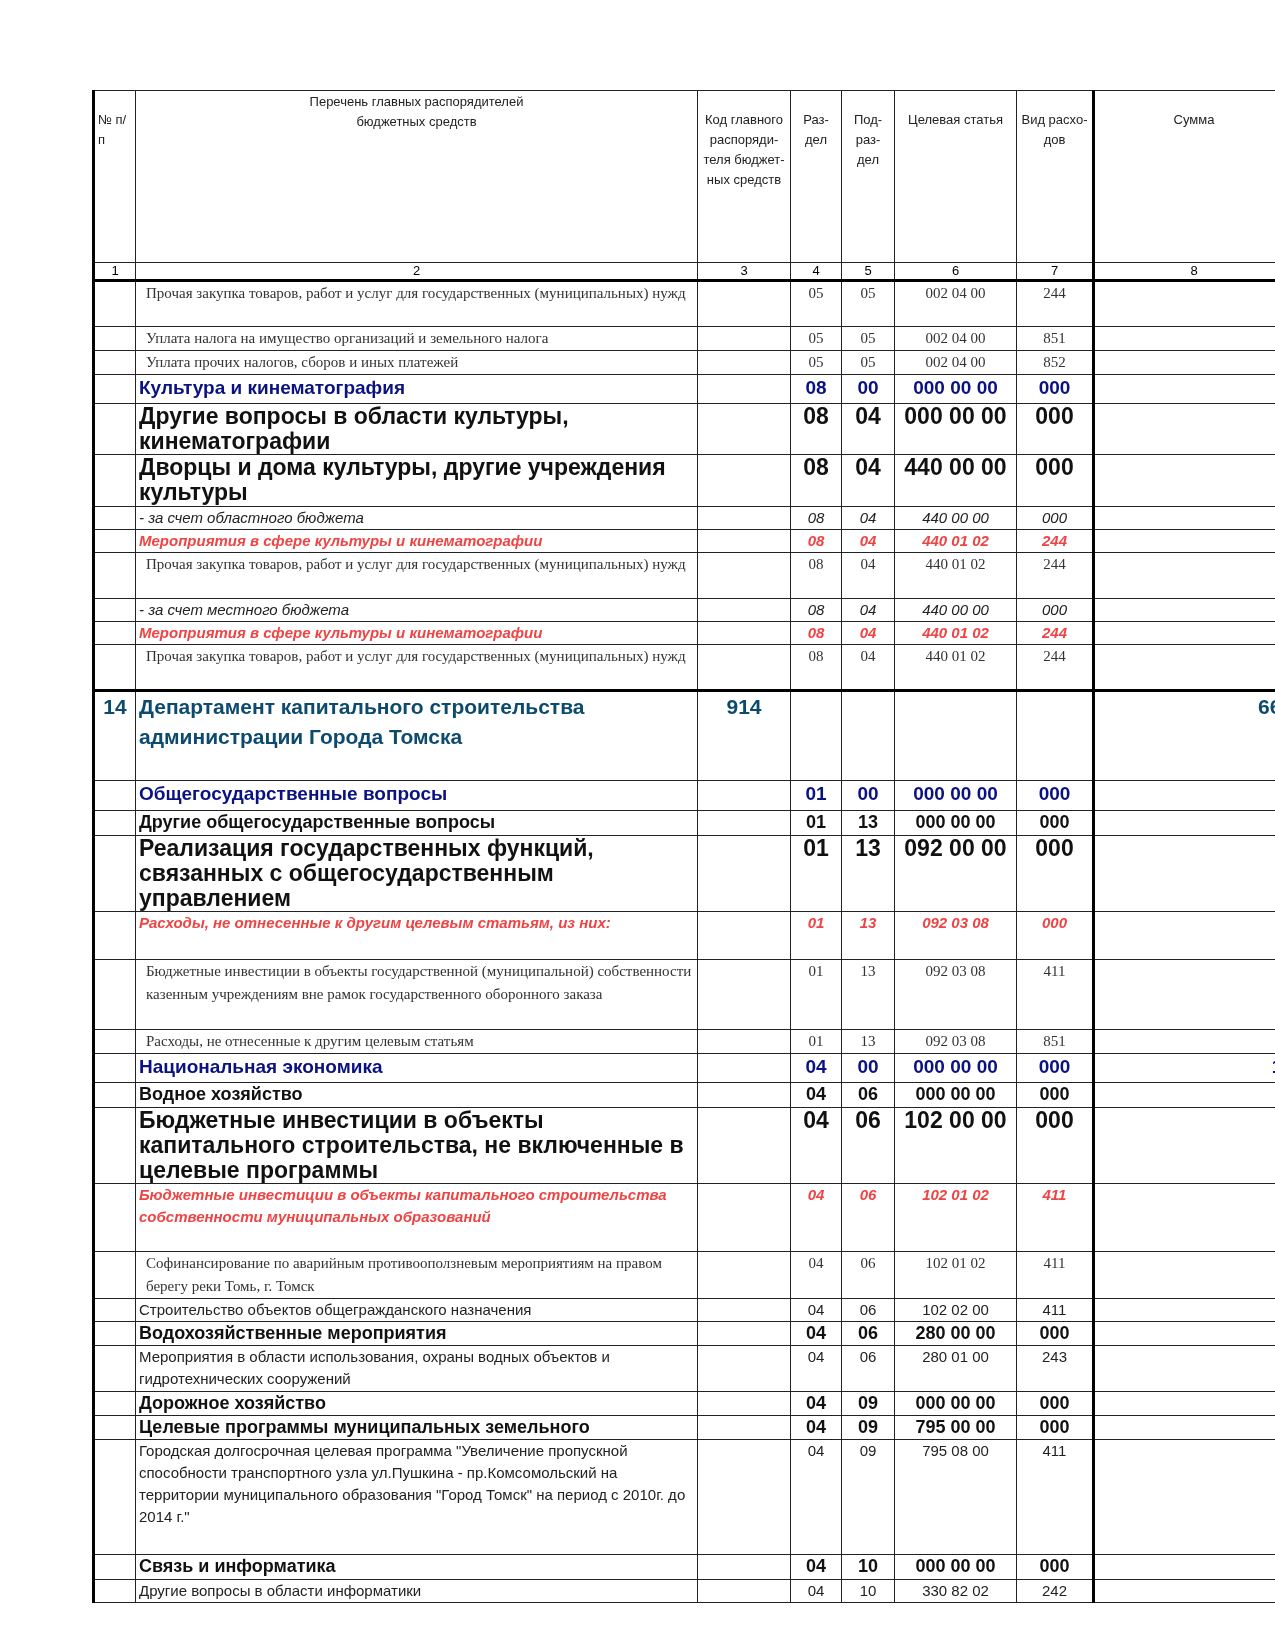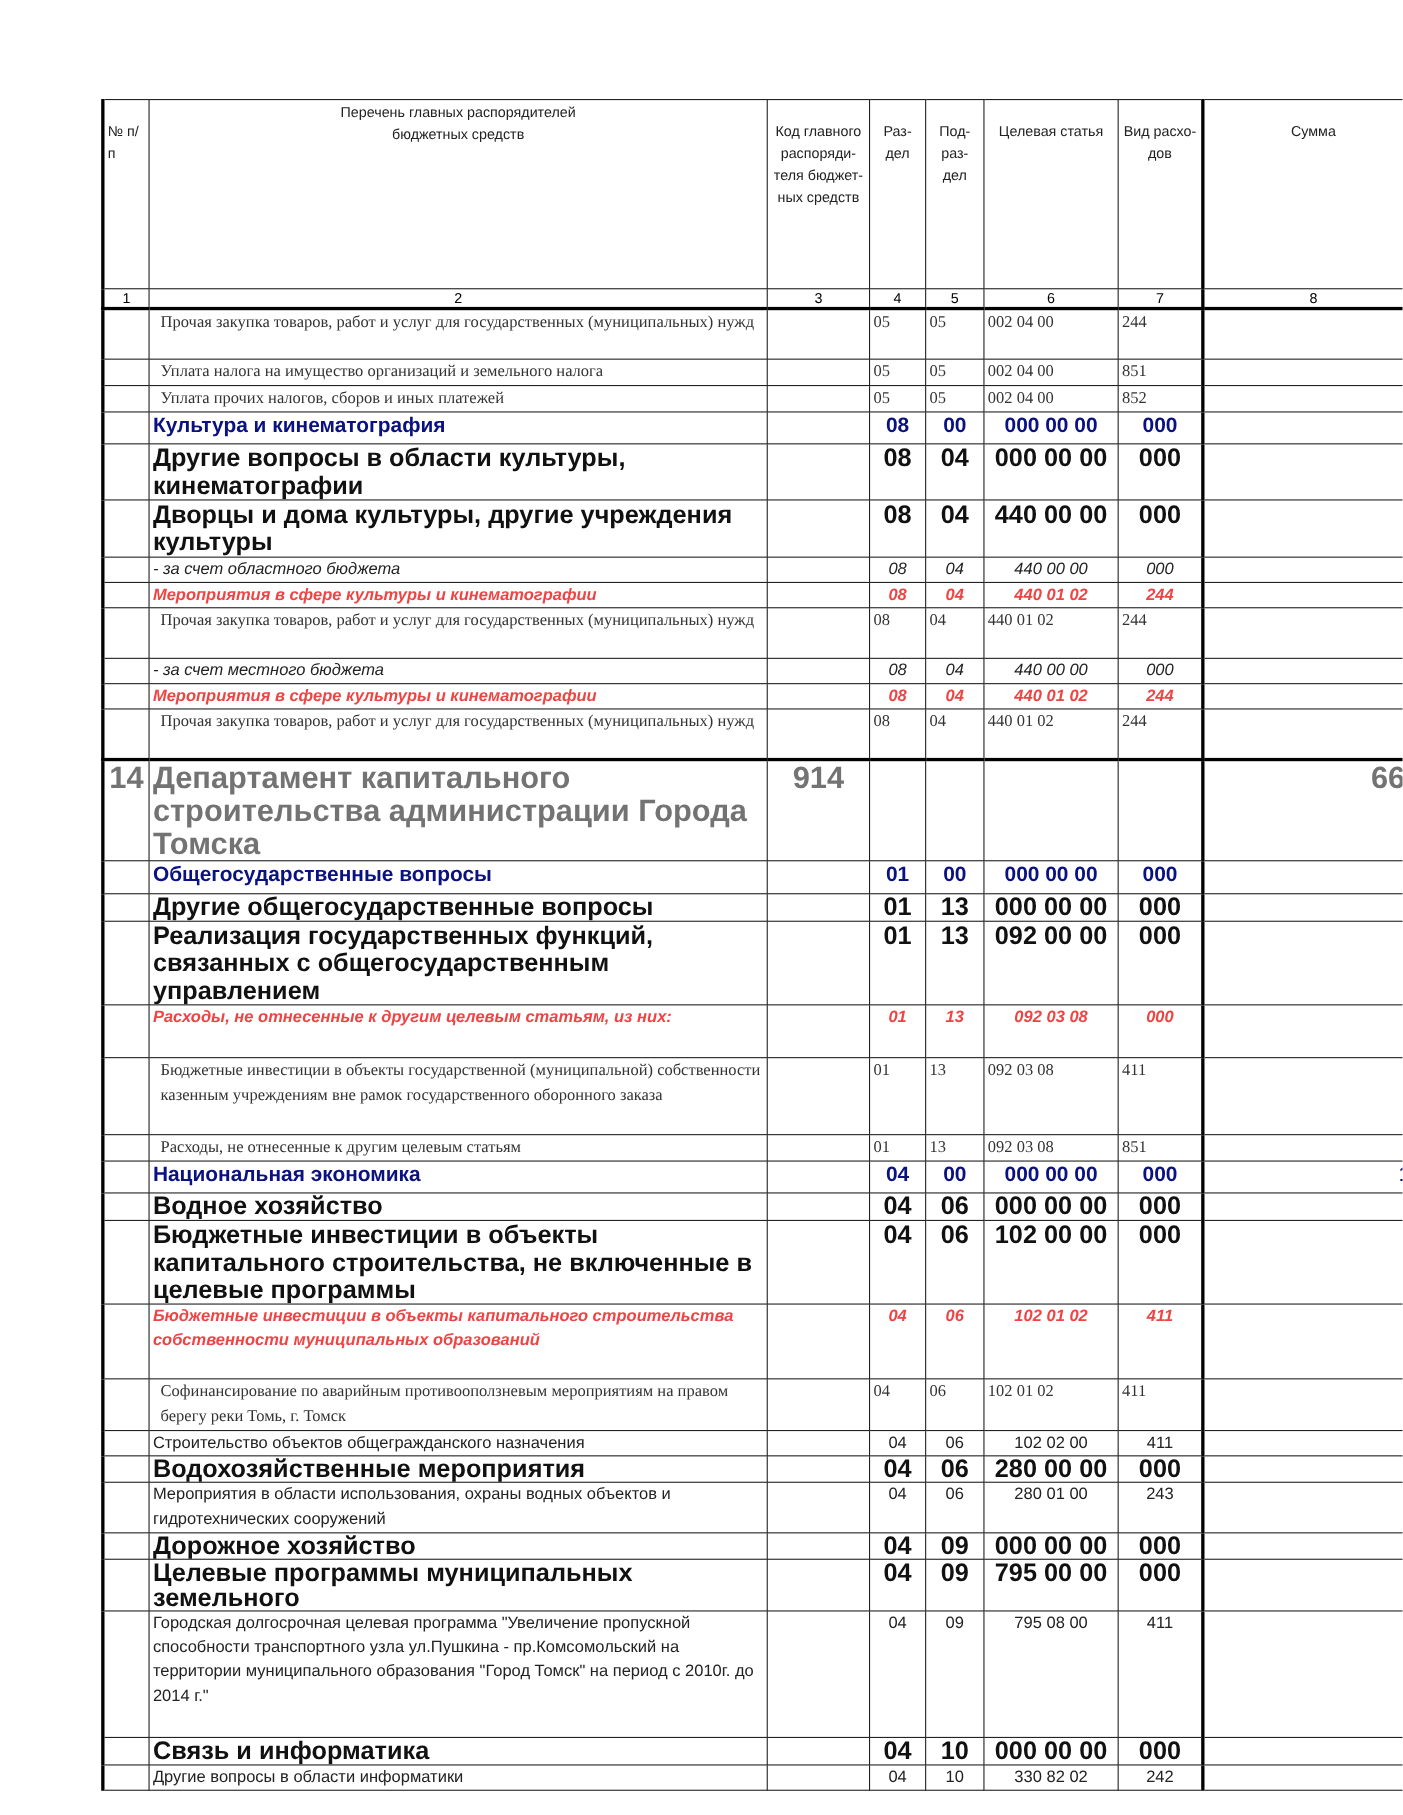--- a/index.html
+++ b/index.html
@@ -10,34 +10,34 @@
   col.c1 { width:42px; } col.c2 { width:562px; } col.c3 { width:93px; }
   col.c4 { width:51px; } col.c5 { width:53px; } col.c6 { width:122px; }
   col.c7 { width:77px; } col.c8 { width:200px; }
   .outerL { border-left:3px solid #000; }
   .thickR { border-right:3px solid #000; }
   .thickB td, .thickB th { border-bottom:3px solid #000; }
   .hdr th { font-family:"Liberation Sans", sans-serif; font-weight:normal; font-size:13px; line-height:20px; text-align:center; color:#222; padding-top:19px; }
   .hdr th.l { text-align:left; }
   .nums td { font-family:"Liberation Sans", sans-serif; font-size:13px; text-align:center; line-height:16px; }
   .ser td { font-family:"Liberation Serif", serif; font-size:15px; color:#333; line-height:23px; }
-  .ser td.n { text-align:left; }
+  .ser td.n { text-align:center; }
   .bsec td { font-family:"Liberation Sans", sans-serif; font-weight:bold; font-size:19px; color:#0a1180; line-height:26px; }
   .bsec td.n { text-align:center; }
   .bold td { font-family:"Liberation Sans", sans-serif; font-weight:bold; font-size:23px; color:#111; line-height:25px; }
   .bold td.n { text-align:center; }
-  .bolds td { font-family:"Liberation Sans", sans-serif; font-weight:bold; font-size:23px; color:#111; line-height:23px; }
+  .bolds td { font-family:"Liberation Sans", sans-serif; font-weight:bold; font-size:18px; color:#111; line-height:23px; }
   .bolds td.n { text-align:center; }
   .it td { font-family:"Liberation Sans", sans-serif; font-style:italic; font-size:15px; color:#222; line-height:22px; }
   .it td.n { text-align:center; }
   .bit td { font-family:"Liberation Sans", sans-serif; font-style:italic; font-weight:bold; font-size:15px; color:#ef4444; line-height:22px; }
   .bit td.n { text-align:center; }
   .san td { font-family:"Liberation Sans", sans-serif; font-size:15px; color:#222; line-height:22px; }
   .san td.n { text-align:center; }
-  .red td { font-family:"Liberation Sans", sans-serif; font-weight:bold; font-size:28px; color:#737373; line-height:30px; }
+  .red td { font-family:"Liberation Sans", sans-serif; font-weight:bold; font-size:21px; color:#0c4a6e; line-height:30px; }
   .red td.n { text-align:center; }
   td.sum { text-align:right; padding-right:0; white-space:nowrap; }
   .indent { padding-left:10px; }
 </style>
 </head>
 <body>
 
 <div class="page">
 <table>
   <colgroup>

